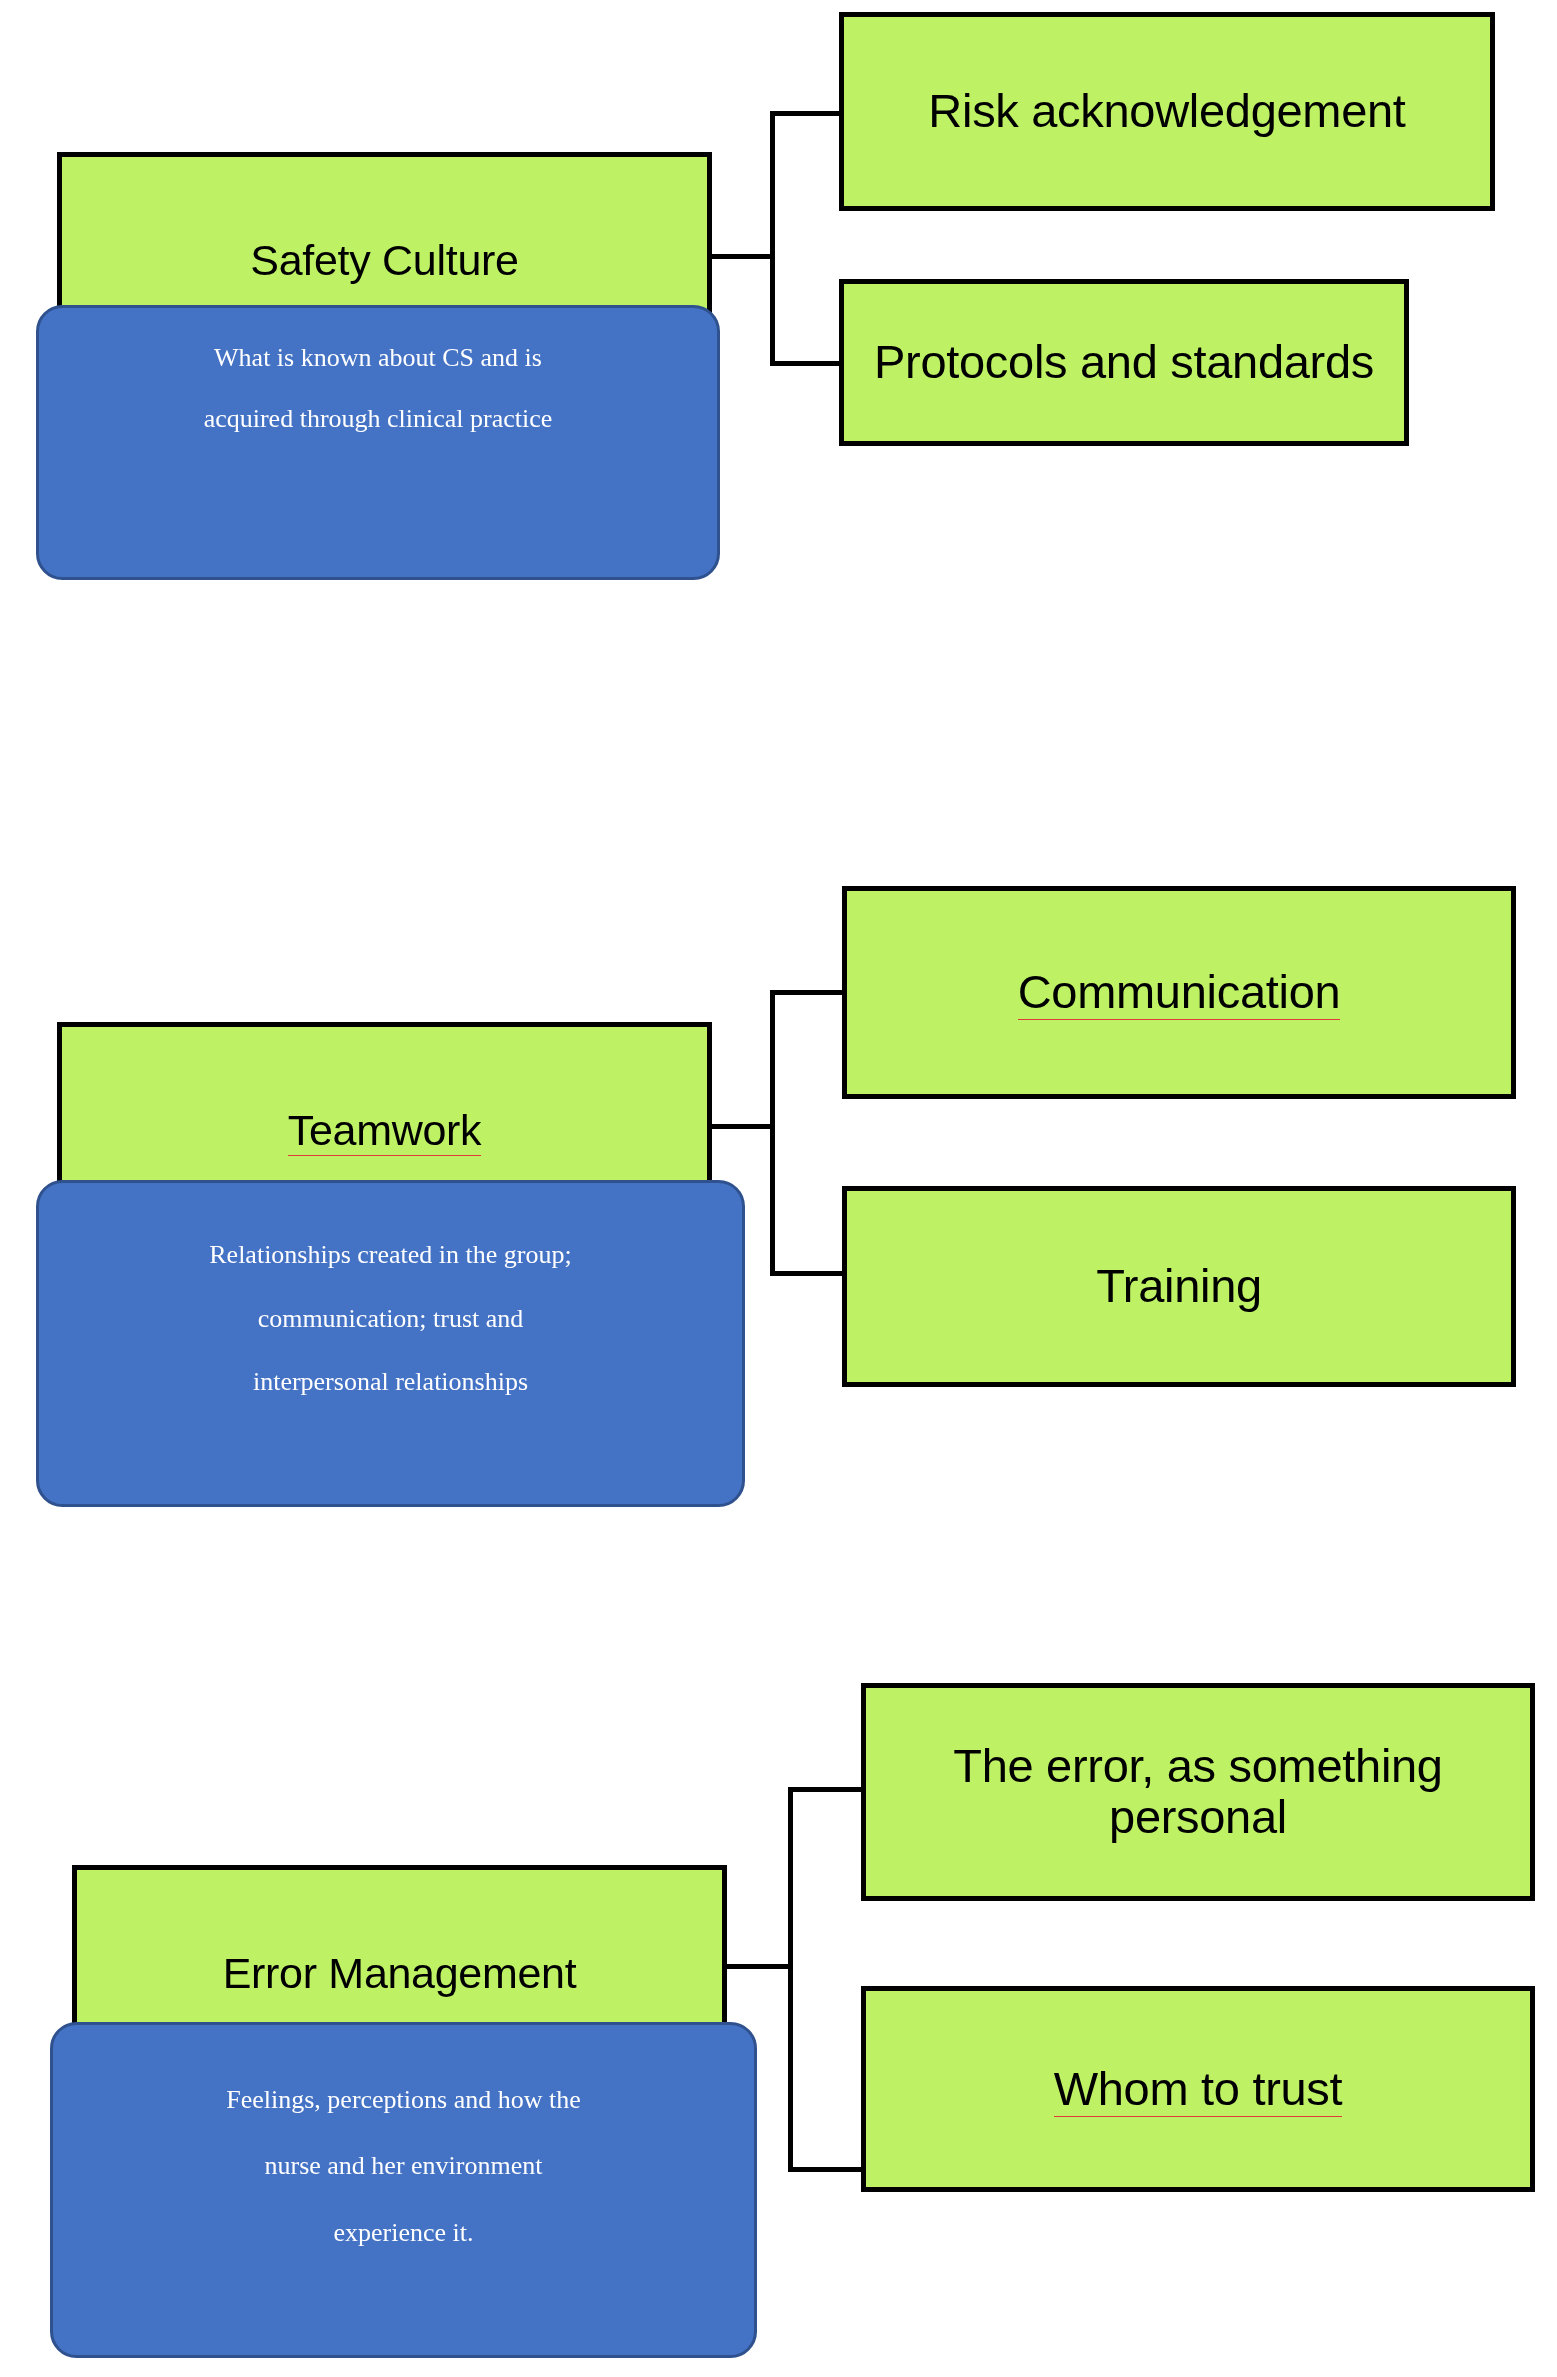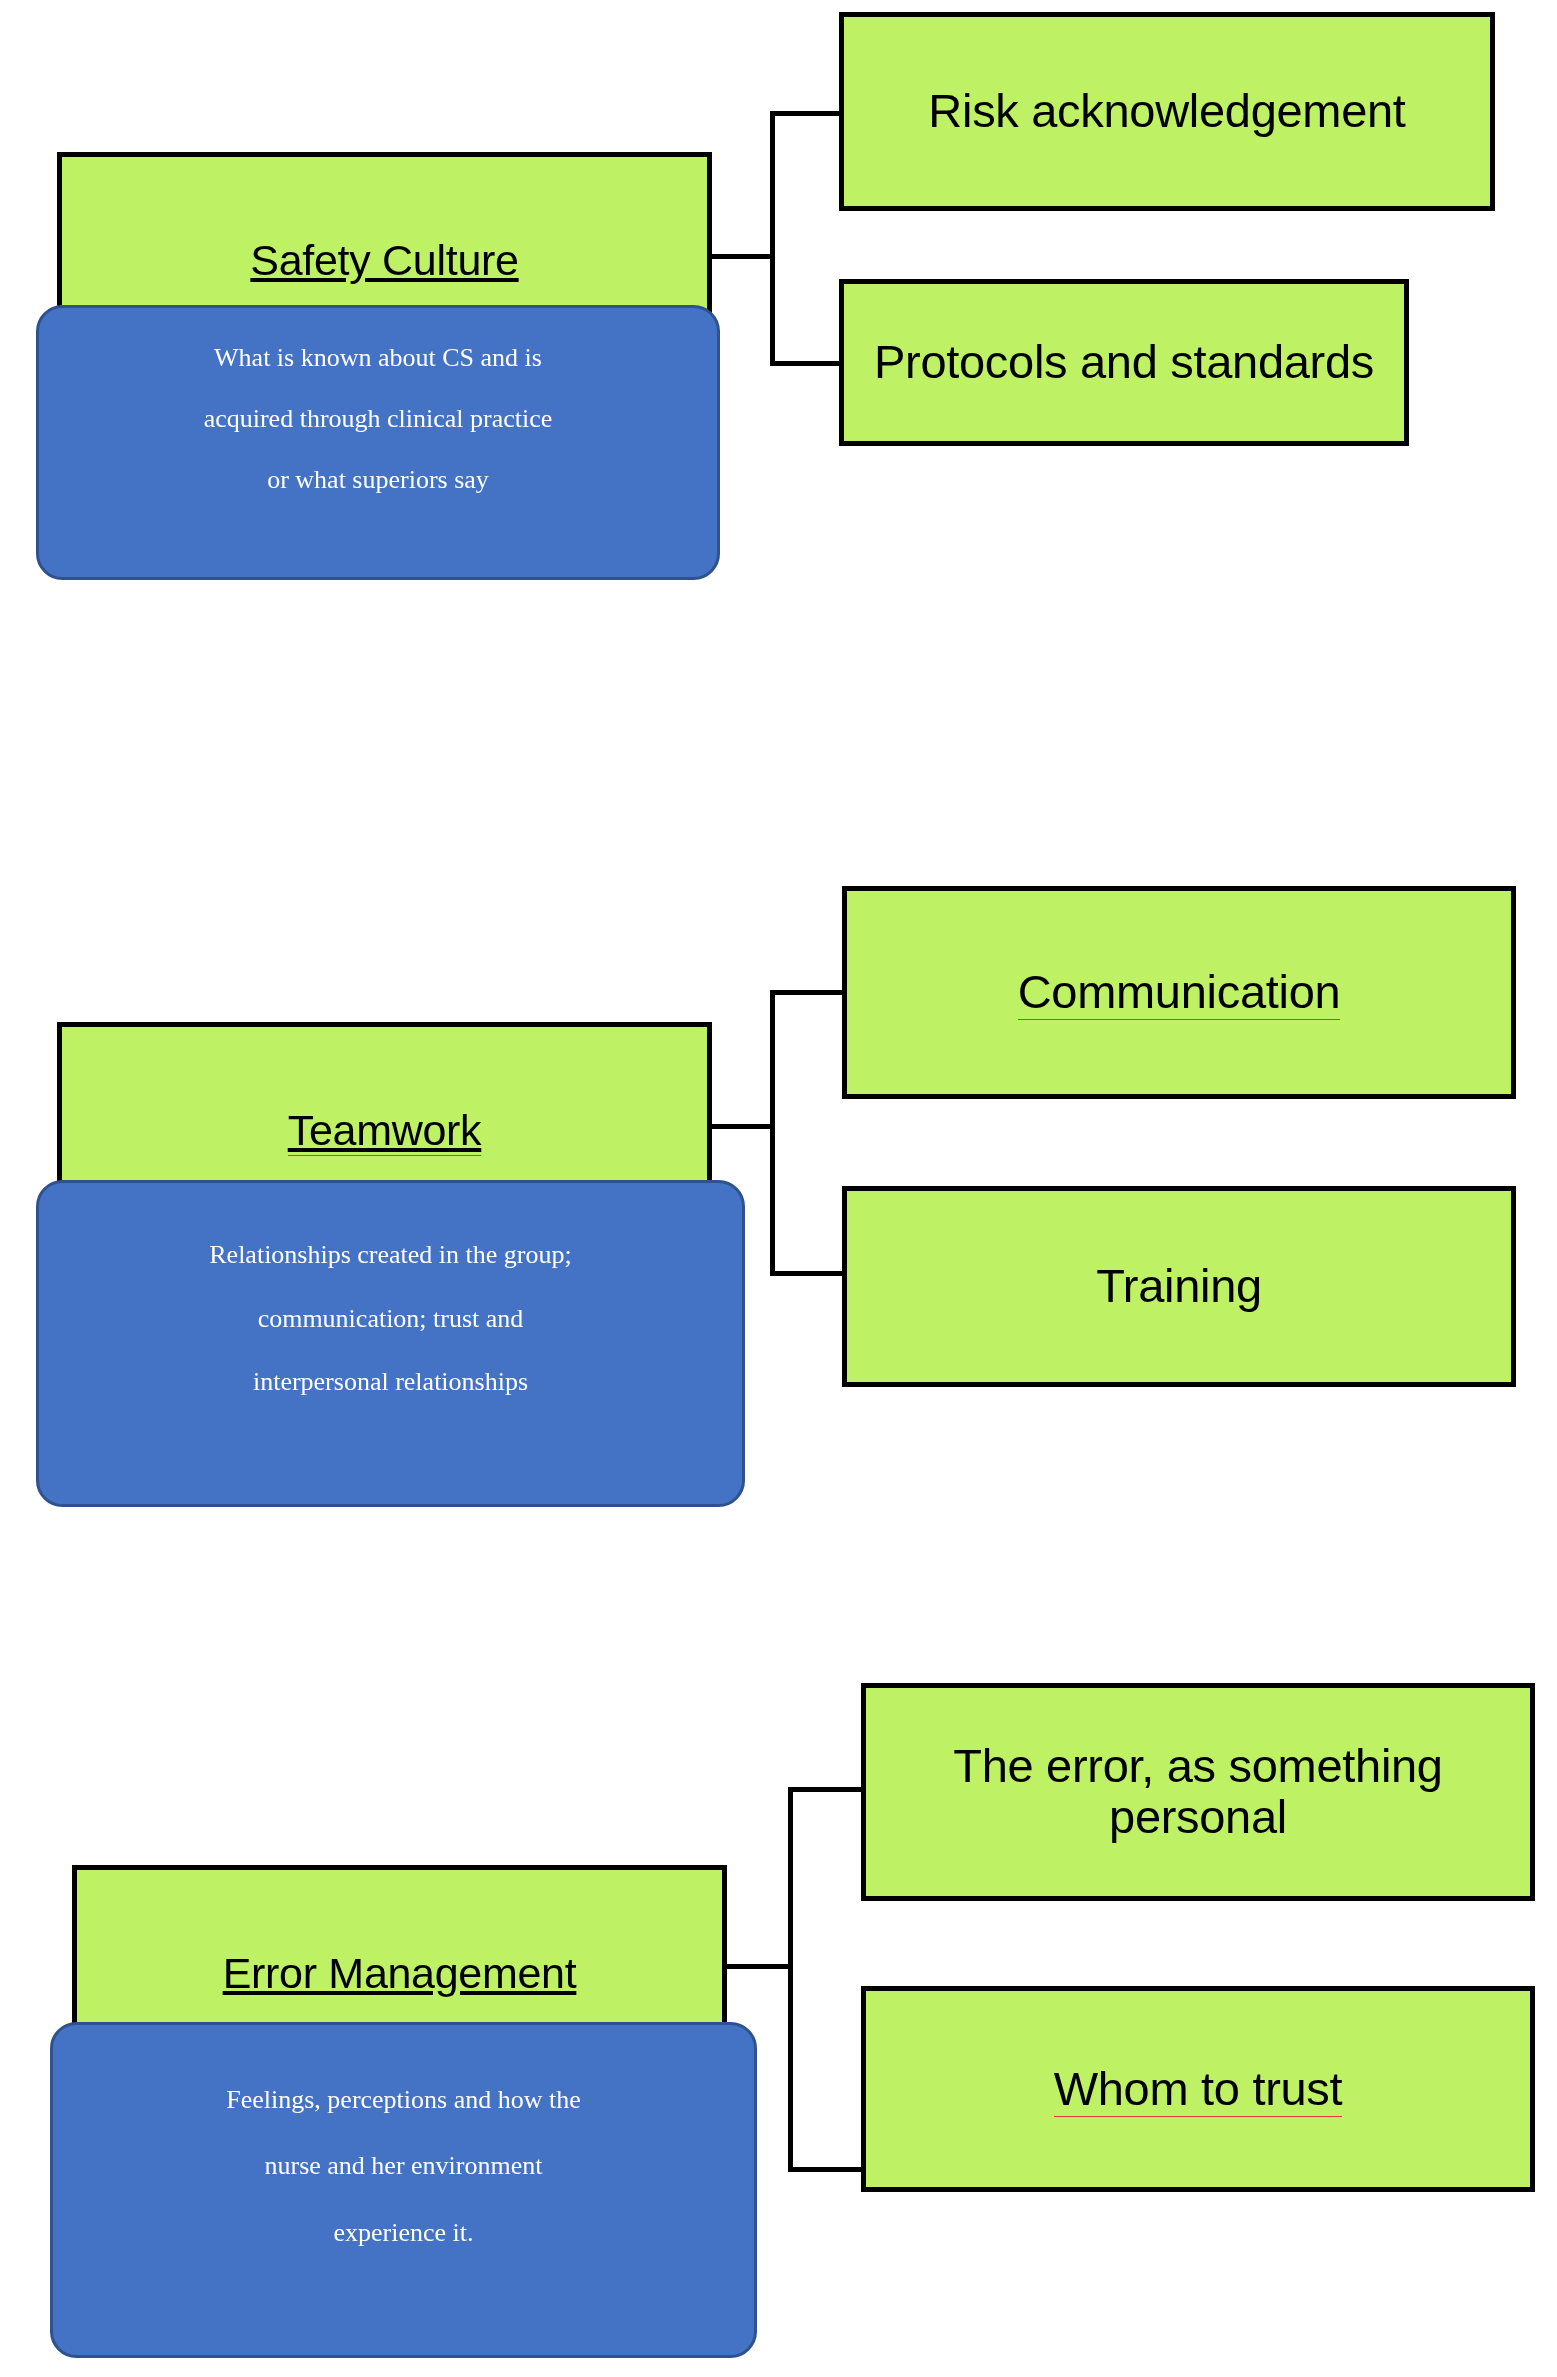--- a/index.html
+++ b/index.html
@@ -35,21 +35,20 @@
   .wbox .txt{
     display:block;
     width:100%;
     padding:0 7.7px;
     box-sizing:border-box;
   }
 
   
   .parent{
     z-index:2;
-    text-decoration:underline;
   }
   .parent .txt{ font-size:43px; }
 
   
   .child .txt{ font-size:47px; }
 
   
   .sp{
     border-bottom:1.7px solid #e03a3a;
     padding-bottom:1.1px;
@@ -104,21 +103,20 @@
     <span class="txt">Risk acknowledgement</span>
   </div>
 
   <div class="wbox child" style="left:839px; top:279px; width:570px; height:167px;">
     <span class="txt">Protocols and standards</span>
   </div>
 
   <div class="bluebox" style="left:36px; top:305px; width:684px; height:275px;">
     <span class="btxt">What is known about CS and is</span>
     <span class="btxt">acquired through clinical practice</span>
-    <span class="btxt">or what superiors say</span>
   </div>
 
   <div class="ln" style="left:711px; top:1124px; width:63px; height:5px;"></div>
   <div class="ln" style="left:770px; top:990px; width:5px;   height:286px;"></div>
   <div class="ln" style="left:770px; top:990px; width:73px; height:5px;"></div>
   <div class="ln" style="left:770px; top:1271px; width:73px; height:5px;"></div>
 
   <div class="wbox parent" style="left:57px; top:1022px; width:655px; height:216px;">
     <span class="txt"><span class="sp">Teamwork</span></span>
   </div>

